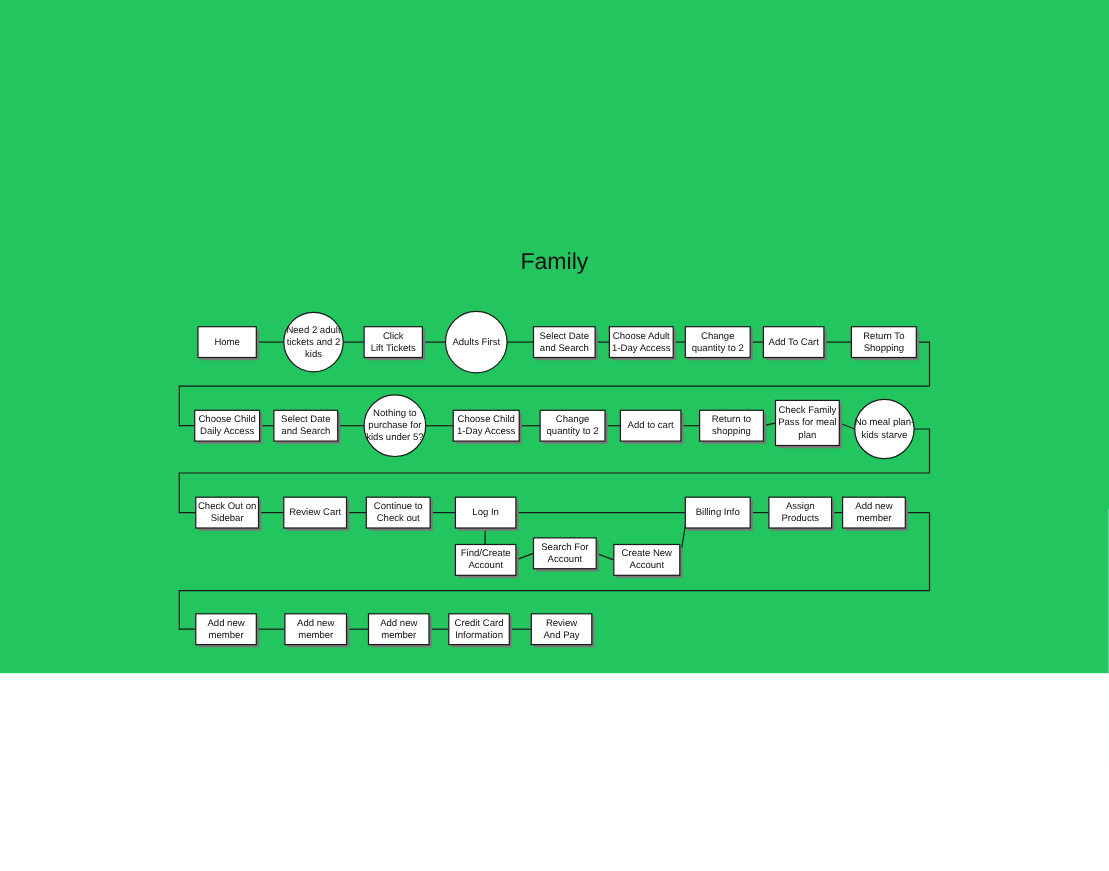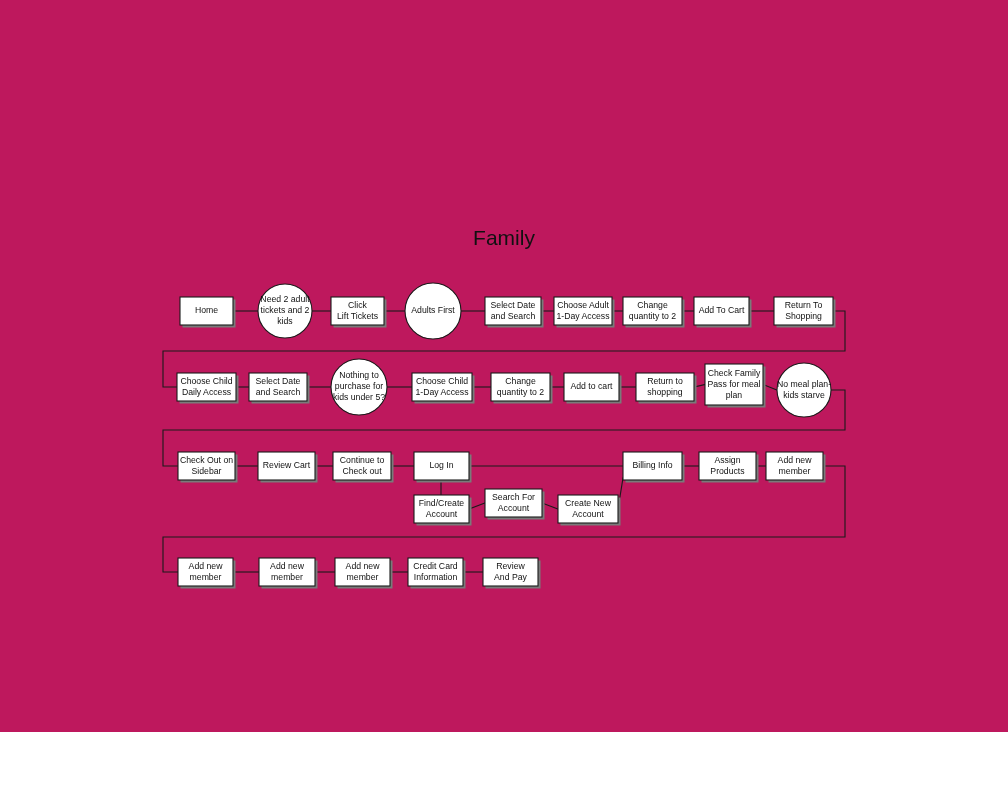--- a/index.html
+++ b/index.html
@@ -9,22 +9,22 @@
   }
   body {
     width: 1008px;
     height: 792px;
     font-family: "Liberation Sans", sans-serif;
     overflow: hidden;
   }
   #canvas {
     position: relative;
     width: 1008px;
-    height: 732px;
-    background: #be185d;
+    height: 612px;
+    background: #22c55e;
   }
   svg#flow {
     position: absolute;
     left: 0;
     top: 0;
     width: 1008px;
     height: 792px;
   }
   .node-rect {
     fill: #ffffff;

